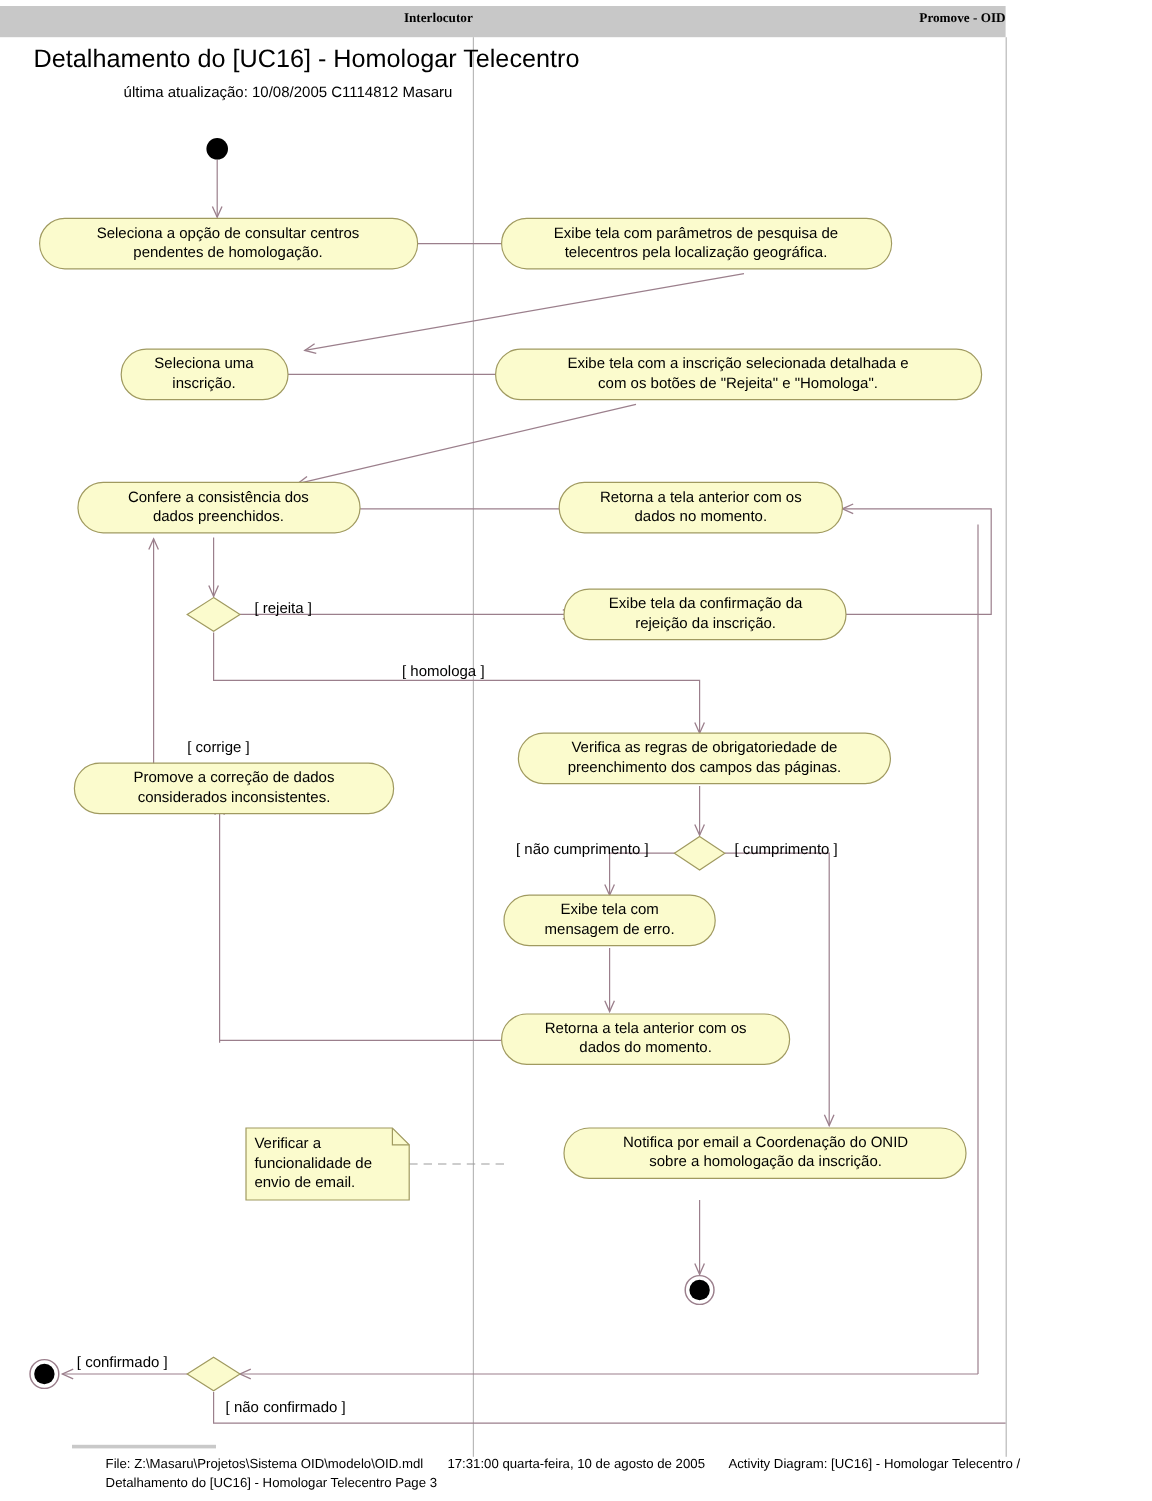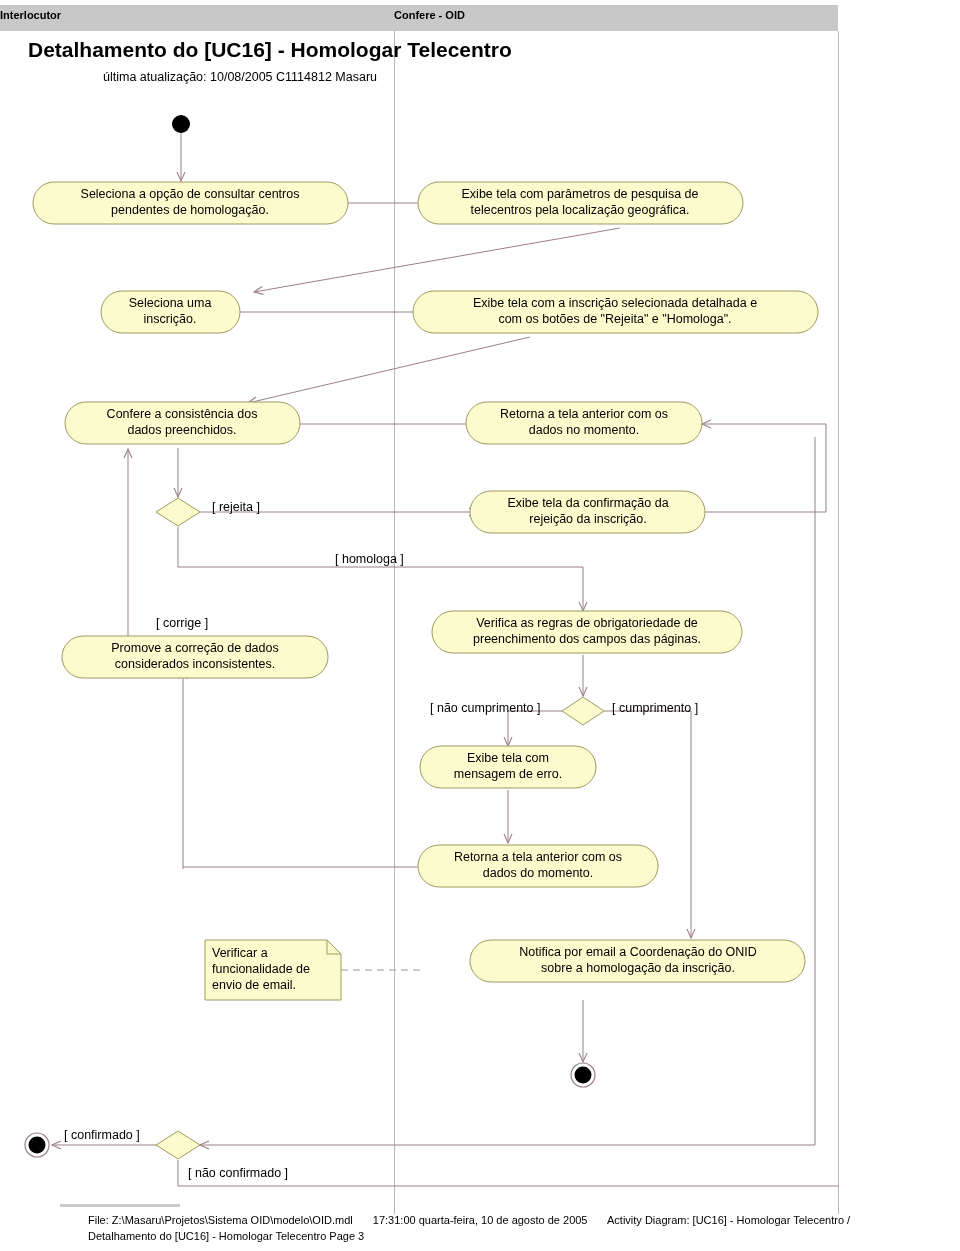--- a/index.html
+++ b/index.html
@@ -28,42 +28,43 @@
     width: 838px;
     height: 26px;
     background: #c8c8c8;
   }
   .lane-header-label {
     position: absolute;
     top: 9px;
     font-size: 11px;
     font-weight: bold;
     color: #000;
-    text-align: left;
+    text-align: right;
     letter-spacing: 0px;
+    font-family: Liberation Serif, serif;
   }
   #lane-label-0 { left: 0px; width: 394px; }
   #lane-label-1 { left: 394px; width: 444px; }
 
   .lane-divider {
     position: absolute;
     top: 31px;
     width: 1px;
     height: 1183px;
     background: #b9b9b9;
   }
   #lane-divider-mid { left: 394px; }
   #lane-divider-right { left: 838px; }
 
   #doc-title {
     position: absolute;
     left: 28px;
     top: 38px;
     font-size: 21px;
-    font-weight: bold;
+    font-weight: normal;
     white-space: nowrap;
   }
   #doc-subtitle {
     position: absolute;
     left: 103px;
     top: 70px;
     font-size: 12.5px;
     white-space: nowrap;
   }
 
@@ -111,21 +112,21 @@
   .footer-seg { display: inline; }
   .footer-gap { display: inline-block; width: 14px; }
 </style>
 </head>
 <body>
 
 <div id="page">
 
   <div class="lane-header-band"></div>
   <div class="lane-header-label" id="lane-label-0">Interlocutor</div>
-  <div class="lane-header-label" id="lane-label-1">Confere - OID</div>
+  <div class="lane-header-label" id="lane-label-1">Promove - OID</div>
 
   <div class="lane-divider" id="lane-divider-mid"></div>
   <div class="lane-divider" id="lane-divider-right"></div>
 
   <div id="doc-title">Detalhamento do [UC16] - Homologar Telecentro</div>
   <div id="doc-subtitle">última atualização: 10/08/2005 C1114812 Masaru</div>
 
   <svg id="diagram-svg" viewBox="0 0 960 1251">
     <defs>
       <marker id="openarrow" markerWidth="12" markerHeight="12" refX="10" refY="5" orient="auto" markerUnits="userSpaceOnUse">

